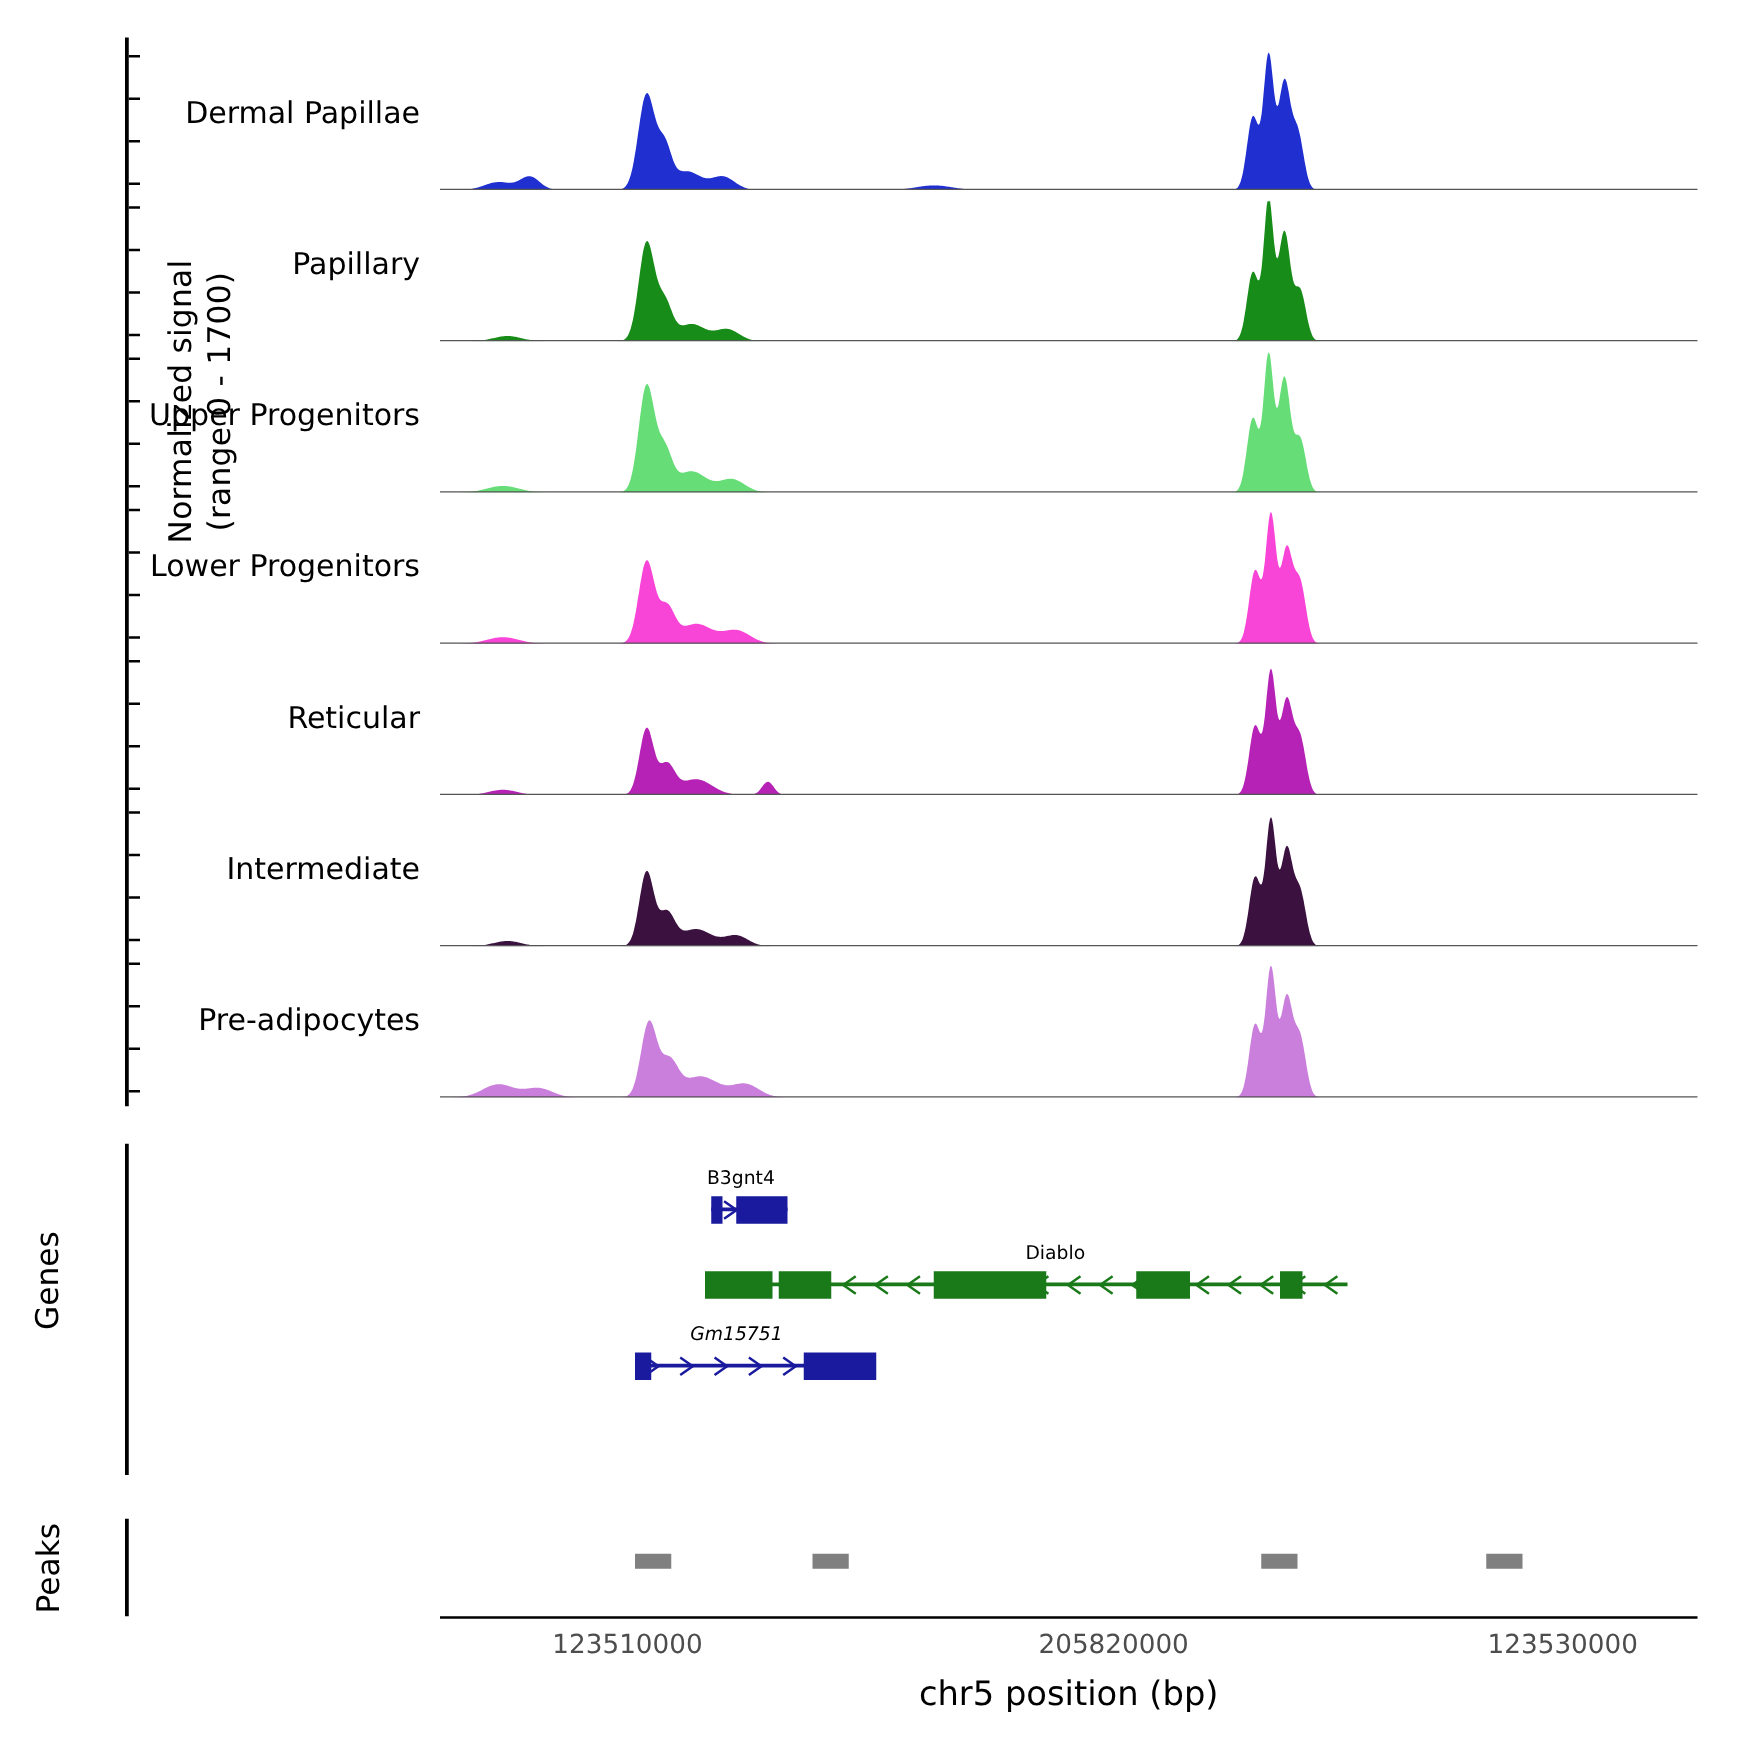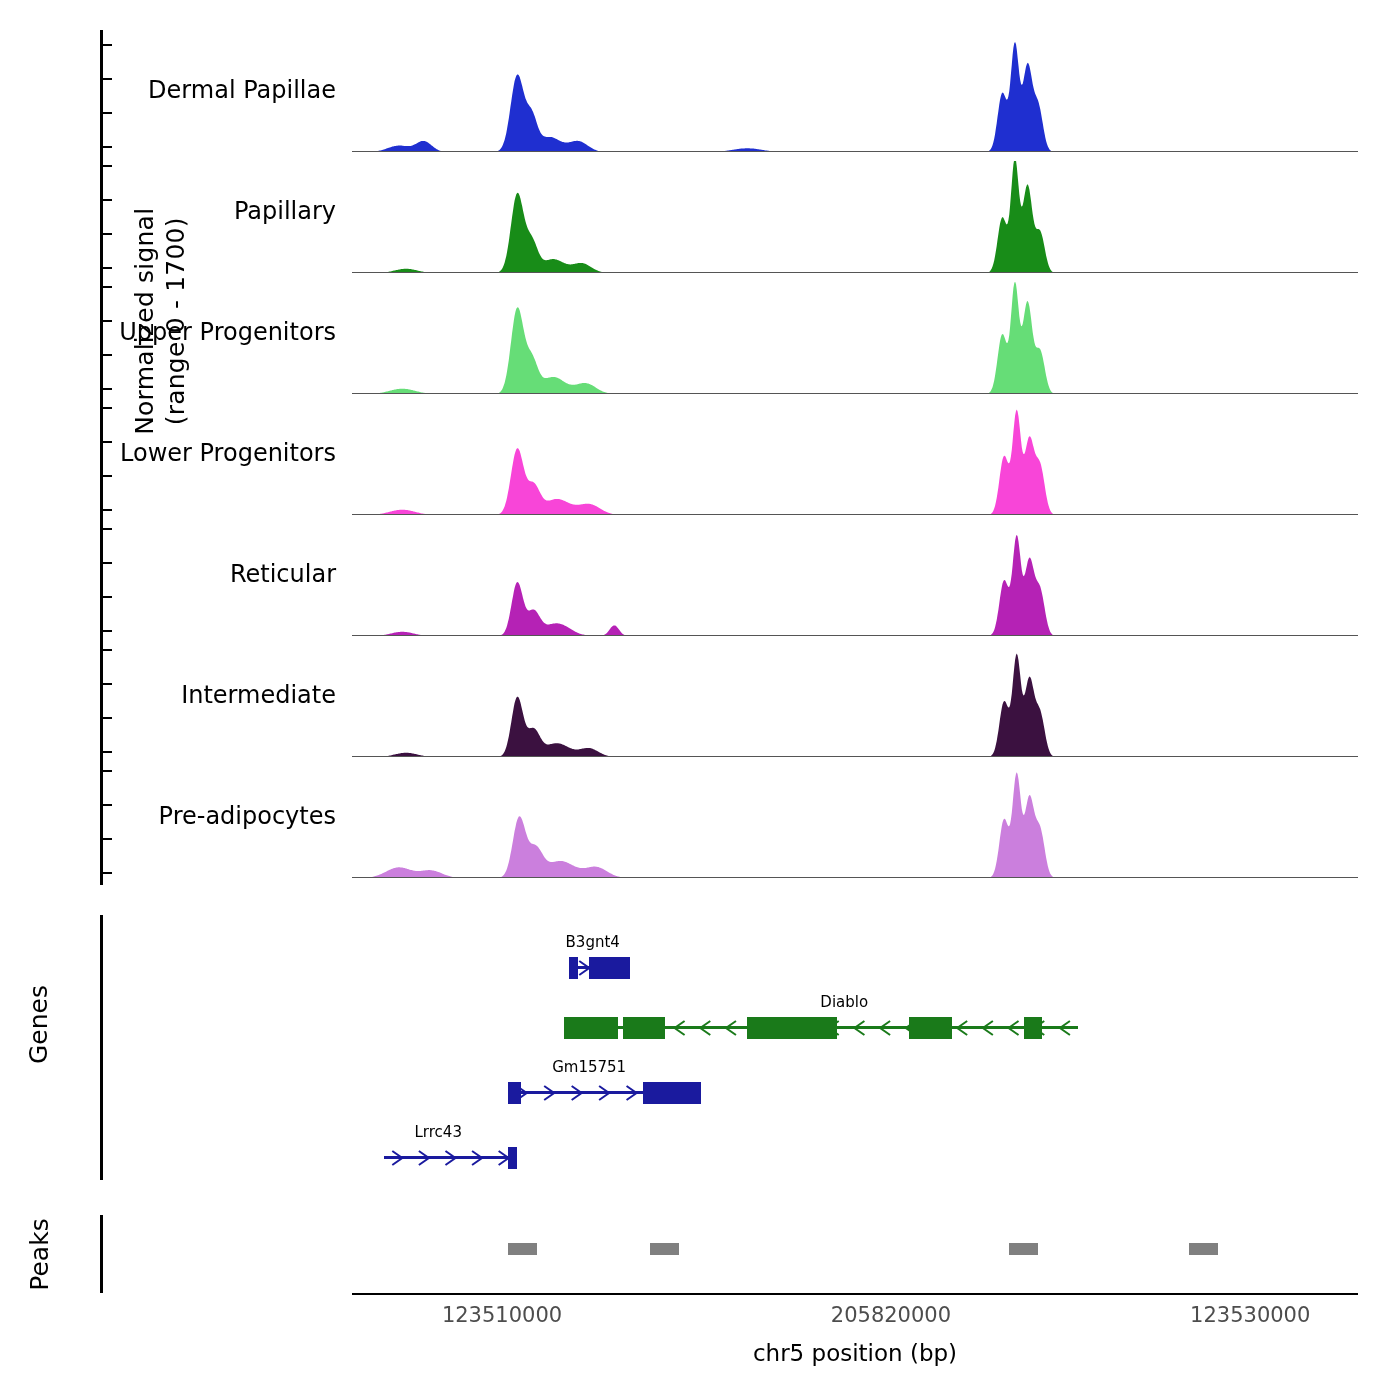--- a/index.html
+++ b/index.html
@@ -152,21 +152,21 @@
     color: #4d4d4d;
     transform: translateX(-50%);
     white-space: nowrap;
   }
   .xlabel {
     position: absolute;
     left: 352px;
     top: 1340px;
     width: 1006px;
     text-align: center;
-    font-size: 23px;
+    font-size: 27px;
   }
 </style>
 </head>
 <body>
 
 <div id="root">
 
   <div class="ylabel-signal">
     <div>Normalized signal</div>
     <div>(range 0 - 1700)</div>
@@ -278,33 +278,21 @@
           <path d="M8.72984693877551,6 L18.72984693877551,13 L8.72984693877551,20" fill="none" stroke="#1a1a9e" stroke-width="2"></path>
           <path d="M36.189540816326534,6 L46.189540816326534,13 L36.189540816326534,20" fill="none" stroke="#1a1a9e" stroke-width="2"></path>
           <path d="M63.64923469387756,6 L73.64923469387756,13 L63.64923469387756,20" fill="none" stroke="#1a1a9e" stroke-width="2"></path>
           <path d="M91.10892857142858,6 L101.10892857142858,13 L91.10892857142858,20" fill="none" stroke="#1a1a9e" stroke-width="2"></path>
           <path d="M118.56862244897961,6 L128.56862244897962,13 L118.56862244897961,20" fill="none" stroke="#1a1a9e" stroke-width="2"></path>
           <path d="M146.02831632653061,6 L156.02831632653061,13 L146.02831632653061,20" fill="none" stroke="#1a1a9e" stroke-width="2"></path>
           <path d="M173.48801020408166,6 L183.48801020408166,13 L173.48801020408166,20" fill="none" stroke="#1a1a9e" stroke-width="2"></path>
         </svg>
         <div class="gene-exon" style="left: 156.289px; width: 12.575px; background: rgb(26, 26, 158);"></div>
         <div class="gene-exon" style="left: 291.021px; width: 57.4857px; background: rgb(26, 26, 158);"></div>
-        <div class="gene-name" style="left: 237.129px; transform: translateX(-50%);">Gm15751</div>
-      </div>
-      <div class="gene-row" style="top: 220px;">
-        <div class="gene-line" style="left: 32.3357px; width: 132.936px; background: rgb(26, 26, 158);"></div>
-        <svg class="arrows" width="132.93571428571428" height="26" style="left: 32.3357px;">
-          <path d="M8.293571428571429,6 L18.29357142857143,13 L8.293571428571429,20" fill="none" stroke="#1a1a9e" stroke-width="2"></path>
-          <path d="M34.880714285714284,6 L44.880714285714284,13 L34.880714285714284,20" fill="none" stroke="#1a1a9e" stroke-width="2"></path>
-          <path d="M61.46785714285714,6 L71.46785714285714,13 L61.46785714285714,20" fill="none" stroke="#1a1a9e" stroke-width="2"></path>
-          <path d="M88.05499999999999,6 L98.05499999999999,13 L88.05499999999999,20" fill="none" stroke="#1a1a9e" stroke-width="2"></path>
-          <path d="M114.64214285714286,6 L124.64214285714286,13 L114.64214285714286,20" fill="none" stroke="#1a1a9e" stroke-width="2"></path>
-        </svg>
-        <div class="gene-exon" style="left: 156.289px; width: 8.98214px; background: rgb(26, 26, 158);"></div>
-        <div class="gene-name" style="left: 86.2286px; transform: translateX(-50%);">Lrrc43</div>
+        <div class="gene-name" style="left: 237.129px; transform: translateX(-50%); font-style: italic;">Gm15751</div>
       </div>
     </div>
 
   <div class="peaks-panel" id="peaks-panel">
       <div class="peak" style="left: 156.289px; width: 28.7429px;"></div>
       <div class="peak" style="left: 298.207px; width: 28.7429px;"></div>
       <div class="peak" style="left: 657.493px; width: 28.7429px;"></div>
       <div class="peak" style="left: 837.136px; width: 28.7429px;"></div>
     </div>
 

